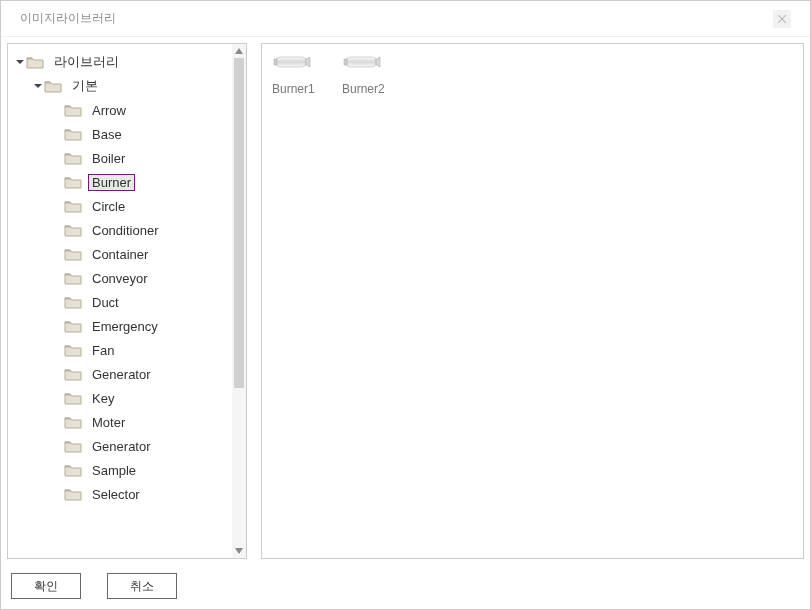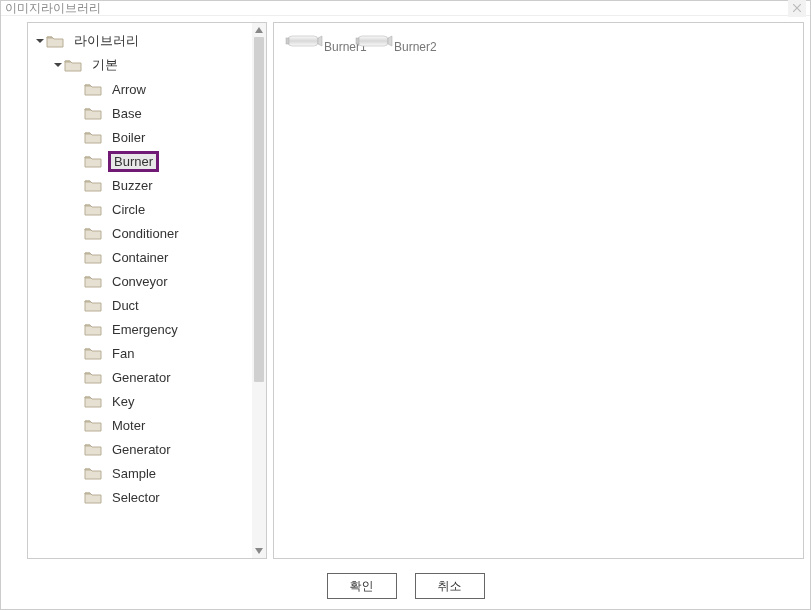--- a/index.html
+++ b/index.html
@@ -11,22 +11,22 @@
     }
     .window {
       width: 811px;
       height: 610px;
       border: 1px solid #ccc;
       display: flex;
       flex-direction: column;
       background: #fff;
     }
     .titlebar {
-      height: 15px;
-      padding: 4px 4px;
+      height: 36px;
+      padding: 4px 19px;
       color: #888;
       font-size: 12px;
       display: flex;
       align-items: center;
       justify-content: space-between;
       border-bottom: 1px solid #eee;
     }
     .titlebar .close-btn {
       width: 18px;
       height: 18px;
@@ -34,23 +34,22 @@
       display: flex;
       align-items: center;
       justify-content: center;
       color: #bbb;
       font-size: 11px;
     }
     .body {
       flex: 1;
       display: flex;
       padding: 6px;
-      gap: 6px;
+      gap: 14px;
       overflow: hidden;
-      margin-left: 20px;
     }
     .tree-panel {
       width: 240px;
       border: 1px solid #ccc;
       position: relative;
       overflow: hidden;
     }
     .tree-scroll {
       position: absolute;
       right: 0;
@@ -114,51 +113,51 @@
       width: 18px;
       height: 14px;
       margin-right: 6px;
       flex-shrink: 0;
     }
     .tree-row .label {
       padding: 1px 4px;
     }
     .tree-row.selected .label {
       background: #e8e8e8;
-      border: 3px solid #701a75;
+      border: 1px solid #701a75;
       padding: 0 3px;
     }
     .content-panel {
       flex: 1;
       border: 1px solid #ccc;
       padding: 10px;
       display: flex;
       align-items: flex-start;
       gap: 14px;
     }
     .thumb-item {
       display: flex;
-      flex-direction: row;
-      align-items: center;
+      flex-direction: column;
+      align-items: flex-start;
       width: 56px;
     }
     .thumb-img {
       width: 40px;
       height: 18px;
       margin-bottom: 10px;
     }
     .thumb-label {
       font-size: 12px;
       color: #777;
     }
     .footer {
       padding: 8px 10px 10px 10px;
       display: flex;
-      justify-content: center;
-      gap: 18px;
+      justify-content: flex-start;
+      gap: 26px;
     }
     .footer button {
       width: 70px;
       height: 26px;
       background: #fff;
       border: 1px solid #666;
       font-family: inherit;
       font-size: 12px;
       color: #333;
       cursor: pointer;
@@ -239,28 +238,20 @@
                 </svg></span>
               <span class="label">Boiler</span>
             </div>
             <div class="tree-row selected">
               <span class="indent" style="width:50px"></span>
               <span class="icon"><svg width="18" height="14" viewBox="0 0 18 14">
                   <path d="M1 3 L6 3 L8 5 L17 5 L17 13 L1 13 Z" fill="#e6e0d2" stroke="#b8ae95"></path>
                   <path d="M1 3 L6 3 L7 4 L1 4 Z" fill="#d4cbb2" stroke="#b8ae95"></path>
                 </svg></span>
               <span class="label">Burner</span>
-            </div>
-            <div class="tree-row">
-              <span class="indent" style="width:50px"></span>
-              <span class="icon"><svg width="18" height="14" viewBox="0 0 18 14">
-                  <path d="M1 3 L6 3 L8 5 L17 5 L17 13 L1 13 Z" fill="#e6e0d2" stroke="#b8ae95"></path>
-                  <path d="M1 3 L6 3 L7 4 L1 4 Z" fill="#d4cbb2" stroke="#b8ae95"></path>
-                </svg></span>
-              <span class="label">Buzzer</span>
             </div>
             <div class="tree-row">
               <span class="indent" style="width:50px"></span>
               <span class="icon"><svg width="18" height="14" viewBox="0 0 18 14">
                   <path d="M1 3 L6 3 L8 5 L17 5 L17 13 L1 13 Z" fill="#e6e0d2" stroke="#b8ae95"></path>
                   <path d="M1 3 L6 3 L7 4 L1 4 Z" fill="#d4cbb2" stroke="#b8ae95"></path>
                 </svg></span>
               <span class="label">Circle</span>
             </div>
             <div class="tree-row">

